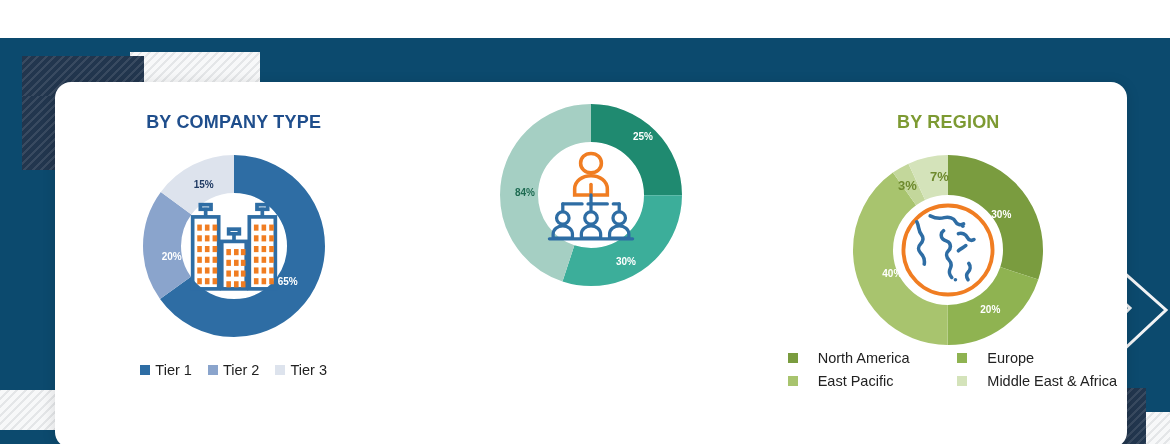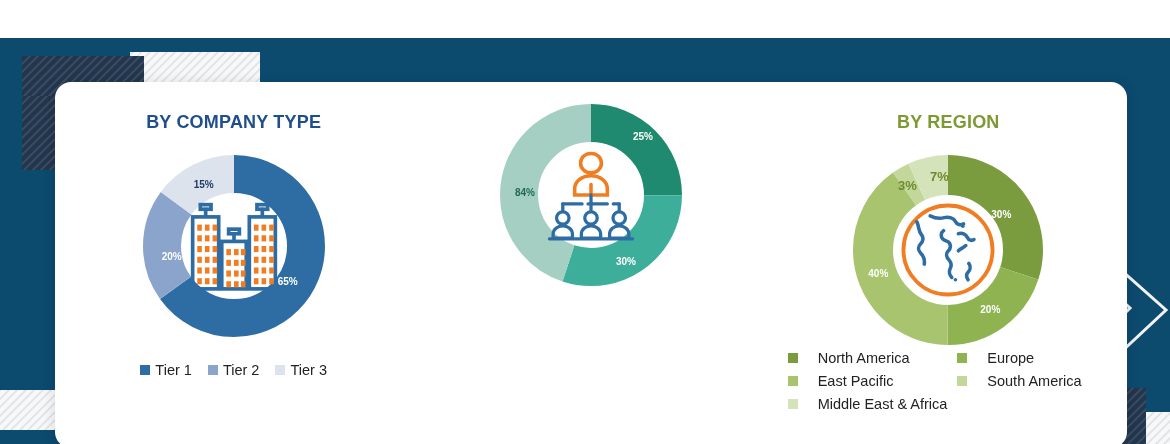--- a/index.html
+++ b/index.html
@@ -292,21 +292,21 @@
 
             <circle cx="104" cy="104" r="75" fill="none" stroke="#7a9c3f" stroke-width="40" stroke-dasharray="141.37 471.24" stroke-dashoffset="0" transform="rotate(-90 104 104)"></circle>
             <circle cx="104" cy="104" r="75" fill="none" stroke="#8fb351" stroke-width="40" stroke-dasharray="94.25 471.24" stroke-dashoffset="-141.37" transform="rotate(-90 104 104)"></circle>
             <circle cx="104" cy="104" r="75" fill="none" stroke="#a8c46e" stroke-width="40" stroke-dasharray="188.50 471.24" stroke-dashoffset="-235.62" transform="rotate(-90 104 104)"></circle>
             <circle cx="104" cy="104" r="75" fill="none" stroke="#c3d79b" stroke-width="40" stroke-dasharray="14.14 471.24" stroke-dashoffset="-424.12" transform="rotate(-90 104 104)"></circle>
             <circle cx="104" cy="104" r="75" fill="none" stroke="#d4e3ba" stroke-width="40" stroke-dasharray="32.99 471.24" stroke-dashoffset="-438.26" transform="rotate(-90 104 104)"></circle>
           </svg>
 
           <div class="slice-label" style="left:157px; top:68px;">30%</div>
           <div class="slice-label" style="left:146px; top:163px;">20%</div>
-          <div class="slice-label" style="left:34px; top:127px;">40%</div>
+          <div class="slice-label" style="left:48px; top:127px;">40%</div>
           <div class="slice-label olivetext small" style="left:63px; top:39px;">3%</div>
           <div class="slice-label olivetext small" style="left:95px; top:30px;">7%</div>
 
           <div class="hub">
 
             <svg width="66" height="66" viewBox="0 0 66 66">
               <circle cx="33" cy="33" r="30" fill="none" stroke="#f07d22" stroke-width="2.6"></circle>
               <g fill="none" stroke="#2e6da4" stroke-width="2.4" stroke-linecap="round" stroke-linejoin="round">
                 <path d="M12 14c1.5 3 1 6 3 8.5 2 2.5 1 5 -0.5 6.5 -1.5 1.5 -2 4 0 6 2 2 3 4.5 2.5 7.5"></path>
                 <path d="M21 10c3 1.5 6.5 2 9.5 1.2 3-0.8 6.5 0.3 7.5 2.6 1 2.3 3.5 2.6 5.5 1.6"></path>
@@ -328,24 +328,20 @@
           </div>
           <div class="leg-item">
             <span class="swatch" style="background:#8fb351"></span>
             <span>Europe</span>
           </div>
           <div class="leg-item">
             <span class="swatch" style="background:#a8c46e"></span>
             <span>East Pacific</span>
           </div>
           <div class="leg-item">
-            <span class="swatch" style="background:#c3d79b"></span>
-            <span>South America</span>
-          </div>
-          <div class="leg-item">
             <span class="swatch" style="background:#d4e3ba"></span>
             <span>Middle East &amp; Africa</span>
           </div>
         </div>
       </div>
 
     </div>
   </div>
 </div>
 

